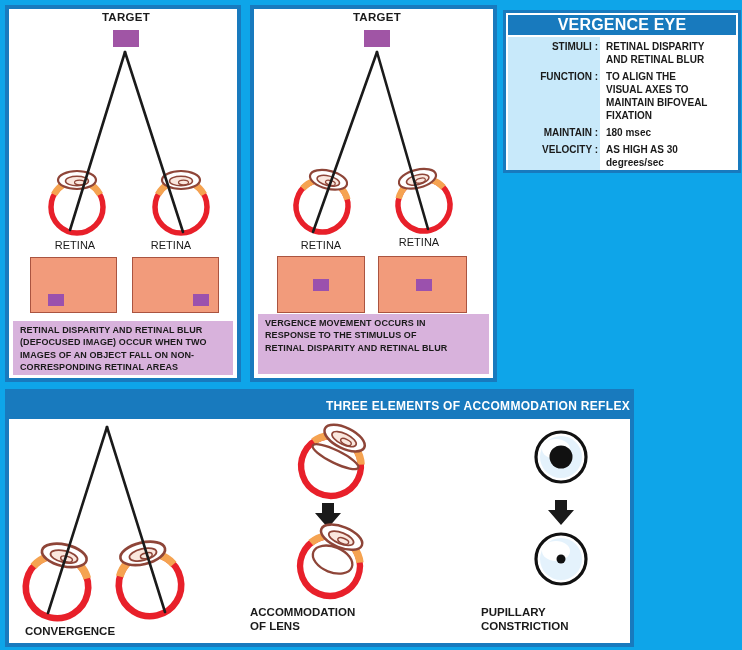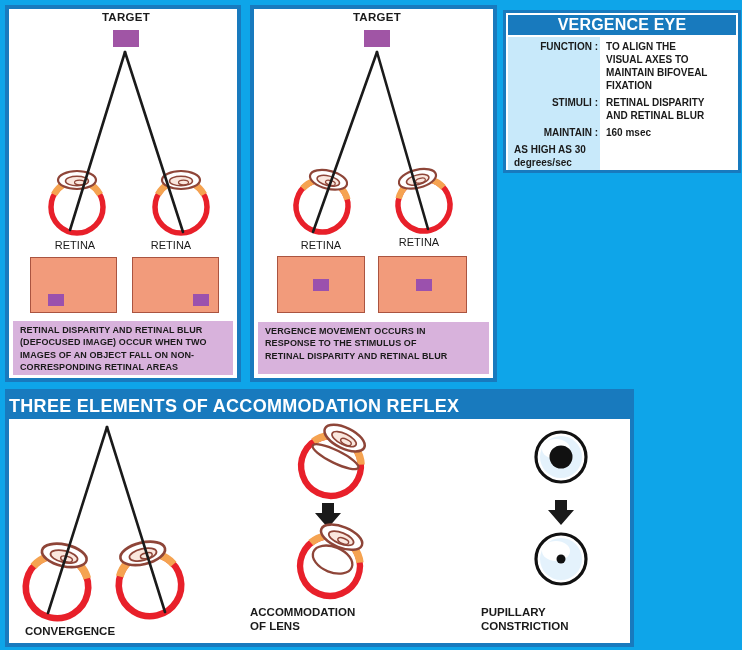--- a/index.html
+++ b/index.html
@@ -27,21 +27,21 @@
   .itable-body{flex:1;margin-top:2px;
                background:linear-gradient(to right,#c8e9fa 0 92px,#fff 92px);}
   .trow{display:grid;grid-template-columns:92px 1fr;}
   .tlabel{text-align:right;font-size:10px;font-weight:bold;line-height:13px;
           padding:3px 2px 1px 2px;}
   .tvalue{font-size:10px;font-weight:bold;line-height:13px;padding:3px 2px 1px 6px;
           white-space:pre-line;}
   
   .p4{left:5px;top:389px;width:629px;height:258px;}
   .p4-header{position:absolute;left:0;top:0;right:0;height:26px;background:#187abe;
-             color:#fff;text-align:left;font-size:18px;font-weight:bold;
+             color:#fff;text-align:right;font-size:12px;font-weight:bold;
              line-height:26px;letter-spacing:.3px;}
   .item-label{position:absolute;width:160px;text-align:left;font-size:11.5px;
               font-weight:bold;line-height:13.5px;white-space:pre-line;}
   .gaze{stroke:#1a1a1a;stroke-width:2.6;stroke-linecap:round;fill:none;}
 </style>
 </head>
 <body>
 
 <div class="canvas">
 
@@ -114,45 +114,46 @@
     <div class="target-label" style="left:83px">TARGET</div>
     <div class="target-rect" style="left:110px;top:21px"></div>
     <div class="retina-label" style="left:27px;top:230px">RETINA</div>
     <div class="retina-label" style="left:125px;top:227px">RETINA</div>
     <div class="film" style="left:23px;top:247px;width:88px;height:57px">
       <div class="chip" style="left:35px;top:22px"></div>
     </div>
     <div class="film" style="left:124px;top:247px;width:89px;height:57px">
       <div class="chip" style="left:37px;top:22px"></div>
     </div>
-    <div class="caption" style="top:313px;bottom:4px">VERGENCE MOVEMENT  OCCURS IN
+    <div class="caption" style="top:305px;bottom:4px">VERGENCE MOVEMENT  OCCURS IN
 RESPONSE TO THE STIMULUS OF
 RETINAL DISPARITY AND RETINAL BLUR</div>
   </section>
 
   <section class="itable">
     <div class="itable-header">VERGENCE EYE MOVEMENTS</div>
     <div class="itable-body">
       <div class="trow">
+        <div class="tlabel">STIMULI :</div>
+        <div class="tvalue">RETINAL DISPARITY
+AND RETINAL BLUR</div>
+      </div>
+      <div class="trow">
         <div class="tlabel">FUNCTION :</div>
         <div class="tvalue">TO ALIGN THE
 VISUAL AXES TO
 MAINTAIN BIFOVEAL
 FIXATION</div>
       </div>
       <div class="trow">
-        <div class="tlabel">STIMULI :</div>
-        <div class="tvalue">RETINAL DISPARITY
-AND RETINAL BLUR</div>
+        <div class="tlabel">MAINTAIN :</div>
+        <div class="tvalue">180 msec</div>
       </div>
       <div class="trow">
-        <div class="tlabel">MAINTAIN :</div>
-        <div class="tvalue">160 msec</div>
-      </div>
-      <div class="trow">
+        <div class="tlabel">VELOCITY :</div>
         <div class="tvalue">AS HIGH AS 30 degrees/sec</div>
       </div>
     </div>
   </section>
 
   <section class="panel p4">
     <div class="p4-header">THREE ELEMENTS OF ACCOMMODATION REFLEX</div>
     <svg class="scene" style="top:26px" width="621" height="223" viewBox="0 0 621 223">
 
       <use href="#eye" transform="translate(48,168) rotate(13) scale(1.2)"></use>

